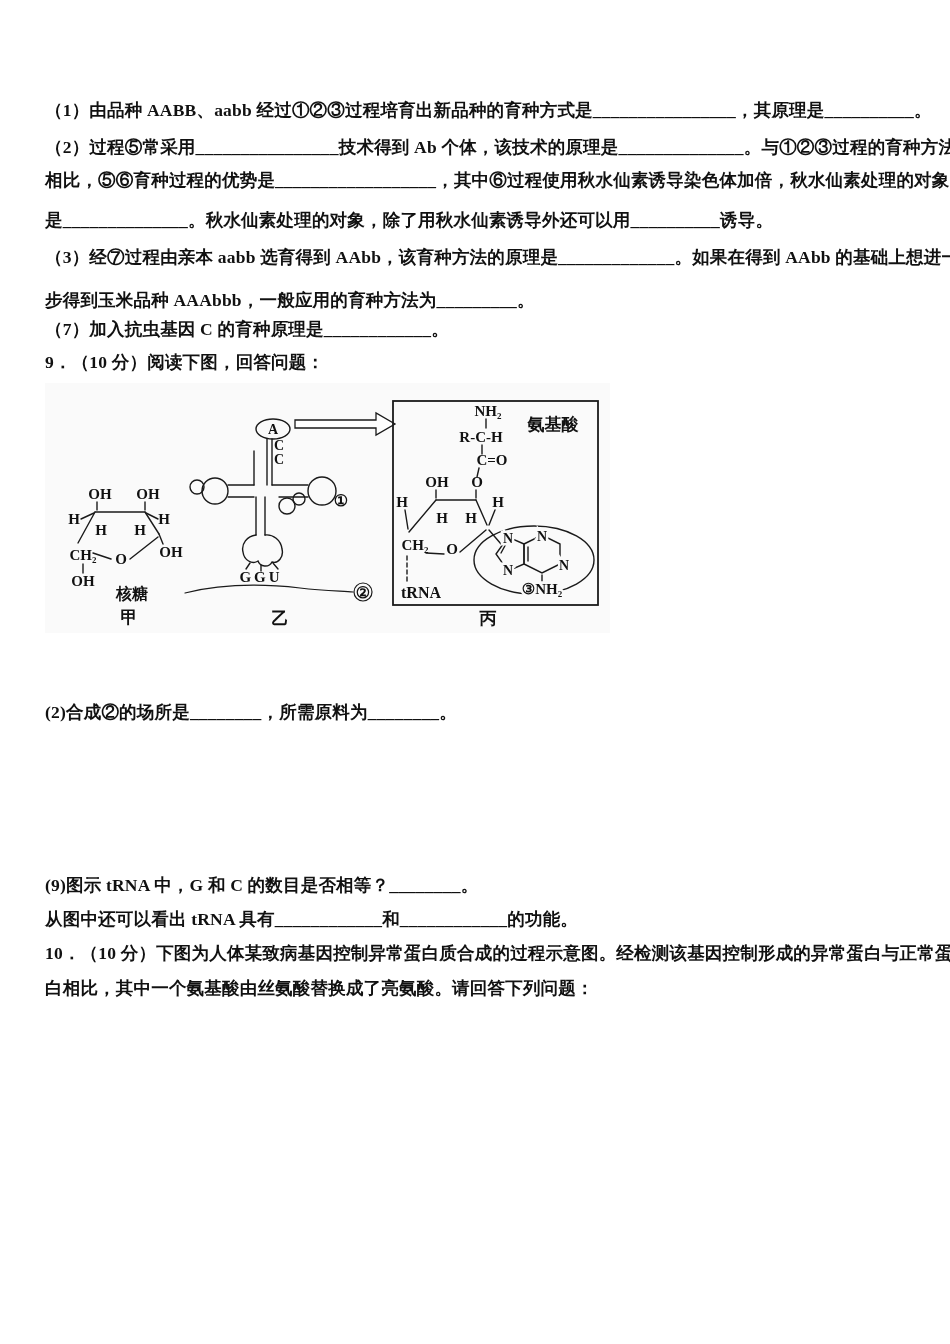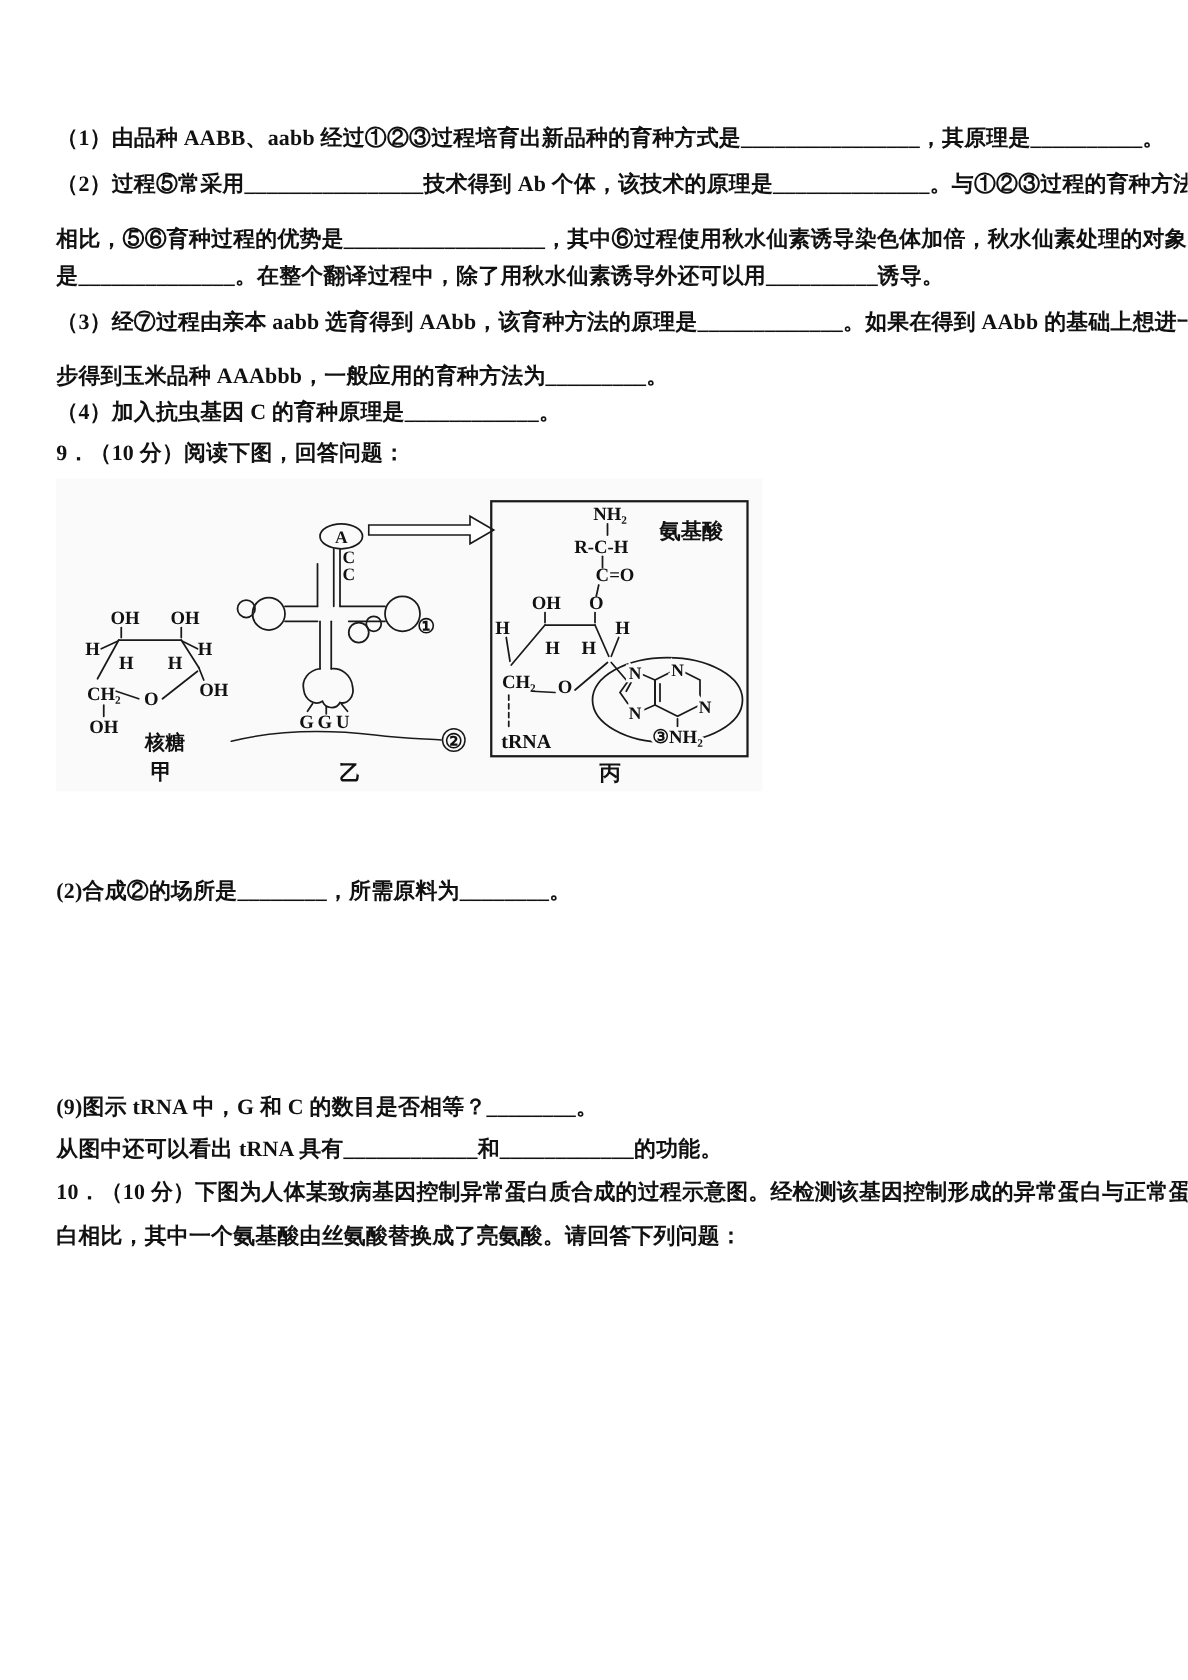--- a/index.html
+++ b/index.html
@@ -40,25 +40,25 @@
     stroke-width:5px;
   }
 </style>
 </head>
 <body>
 
 <div class="page">
 
   <div class="tline" style="top:97px">（1）由品种 AABB、aabb 经过①②③过程培育出新品种的育种方式是________________，其原理是__________。</div>
   <div class="tline" style="top:134px">（2）过程⑤常采用________________技术得到 Ab 个体，该技术的原理是______________。与①②③过程的育种方法</div>
-  <div class="tline" style="top:178px">相比，⑤⑥育种过程的优势是__________________，其中⑥过程使用秋水仙素诱导染色体加倍，秋水仙素处理的对象</div>
-  <div class="tline" style="top:207px">是______________。在整个翻译过程中，除了用秋水仙素诱导外还可以用__________诱导。</div>
+  <div class="tline" style="top:167px">相比，⑤⑥育种过程的优势是__________________，其中⑥过程使用秋水仙素诱导染色体加倍，秋水仙素处理的对象</div>
+  <div class="tline" style="top:207px">是______________。秋水仙素处理的对象，除了用秋水仙素诱导外还可以用__________诱导。</div>
   <div class="tline" style="top:244px">（3）经⑦过程由亲本 aabb 选育得到 AAbb，该育种方法的原理是_____________。如果在得到 AAbb 的基础上想进一</div>
   <div class="tline" style="top:287px">步得到玉米品种 AAAbbb，一般应用的育种方法为_________。</div>
-  <div class="tline" style="top:316px">（4）加入抗虫基因 C 的育种原理是____________。</div>
+  <div class="tline" style="top:316px">（7）加入抗虫基因 C 的育种原理是____________。</div>
 
   <div class="tline" style="top:349px">9．（10 分）阅读下图，回答问题：</div>
 
   <div class="figure">
     <svg width="565" height="250" viewBox="0 0 565 250">
       <g stroke="#1a1a1a" stroke-width="1.4" fill="none" stroke-linecap="round">
 
         <line x1="52" y1="119" x2="52" y2="127"></line>
         <line x1="100" y1="119" x2="100" y2="127"></line>
         <line x1="50" y1="129" x2="100" y2="129"></line>

